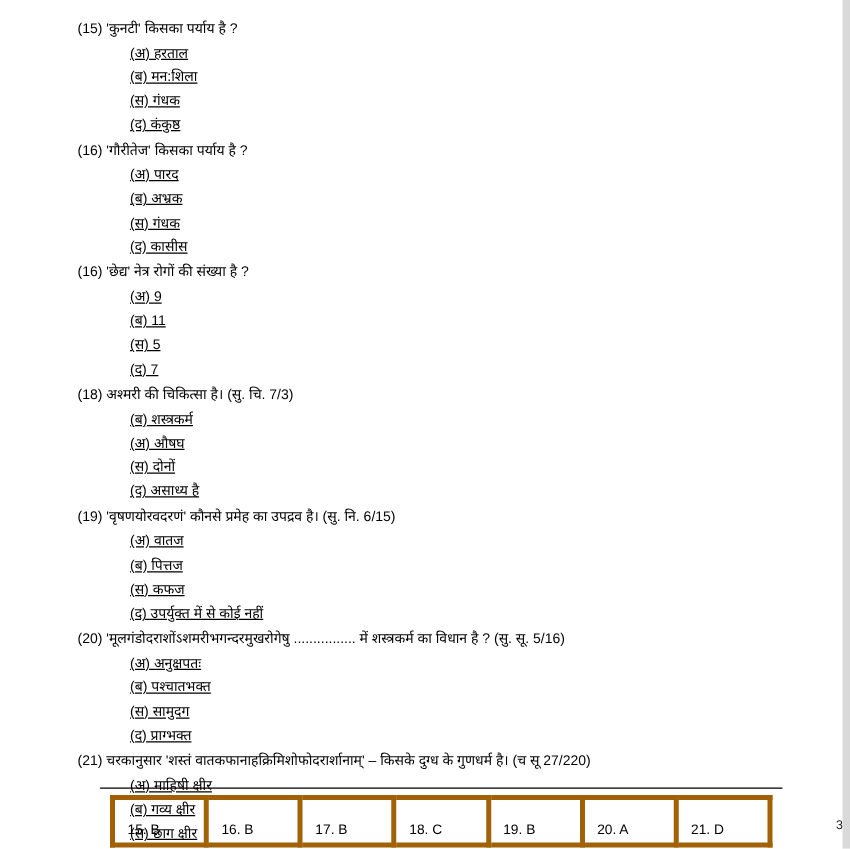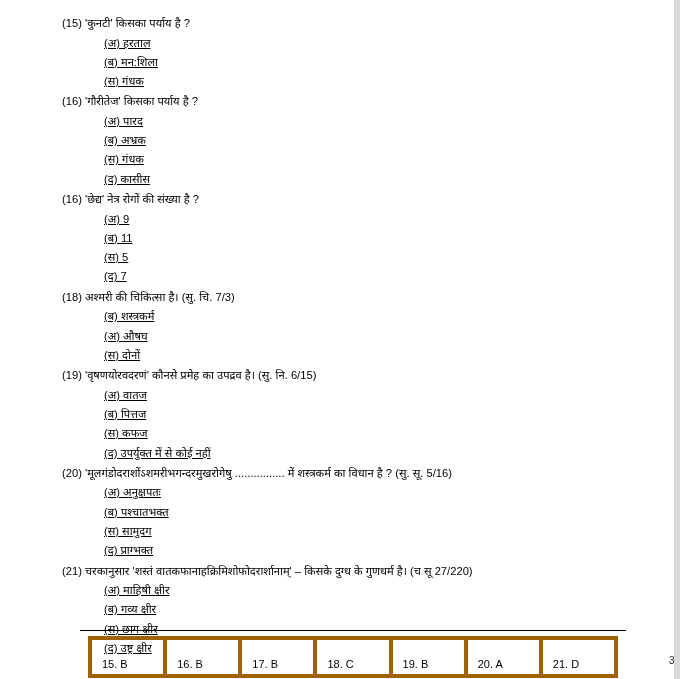--- a/index.html
+++ b/index.html
@@ -82,20 +82,21 @@
 </head>
 <body>
 
 <div class="page">
 
   <div class="q-block">
     <div class="q-line">(15) 'कुनटी' किसका पर्याय है ?</div>
     <div class="opt-line">(अ) हरताल</div>
     <div class="opt-line">(ब) मन:शिला</div>
     <div class="opt-line">(स) गंधक</div>
+    <div class="opt-line">(द) कंकुष्ठ</div>
   </div>
 
   <div class="q-block">
     <div class="q-line">(16) 'गौरीतेज' किसका पर्याय है ?</div>
     <div class="opt-line">(अ) पारद</div>
     <div class="opt-line">(ब) अभ्रक</div>
     <div class="opt-line">(स) गंधक</div>
     <div class="opt-line">(द) कासीस</div>
   </div>
 
@@ -105,20 +106,21 @@
     <div class="opt-line">(ब) 11</div>
     <div class="opt-line">(स) 5</div>
     <div class="opt-line">(द) 7</div>
   </div>
 
   <div class="q-block">
     <div class="q-line">(18) अश्मरी की चिकित्सा है। (सु. चि. 7/3)</div>
     <div class="opt-line">(ब) शस्त्रकर्म</div>
     <div class="opt-line">(अ) औषघ</div>
     <div class="opt-line">(स) दोनों</div>
+    <div class="opt-line">(द) असाध्य है</div>
   </div>
 
   <div class="q-block">
     <div class="q-line">(19) 'वृषणयोरवदरणं' कौनसे प्रमेह का उपद्रव है। (सु. नि. 6/15)</div>
     <div class="opt-line">(अ) वातज</div>
     <div class="opt-line">(ब) पित्तज</div>
     <div class="opt-line">(स) कफज</div>
     <div class="opt-line">(द) उपर्युक्त में से कोई नहीं</div>
   </div>
 

